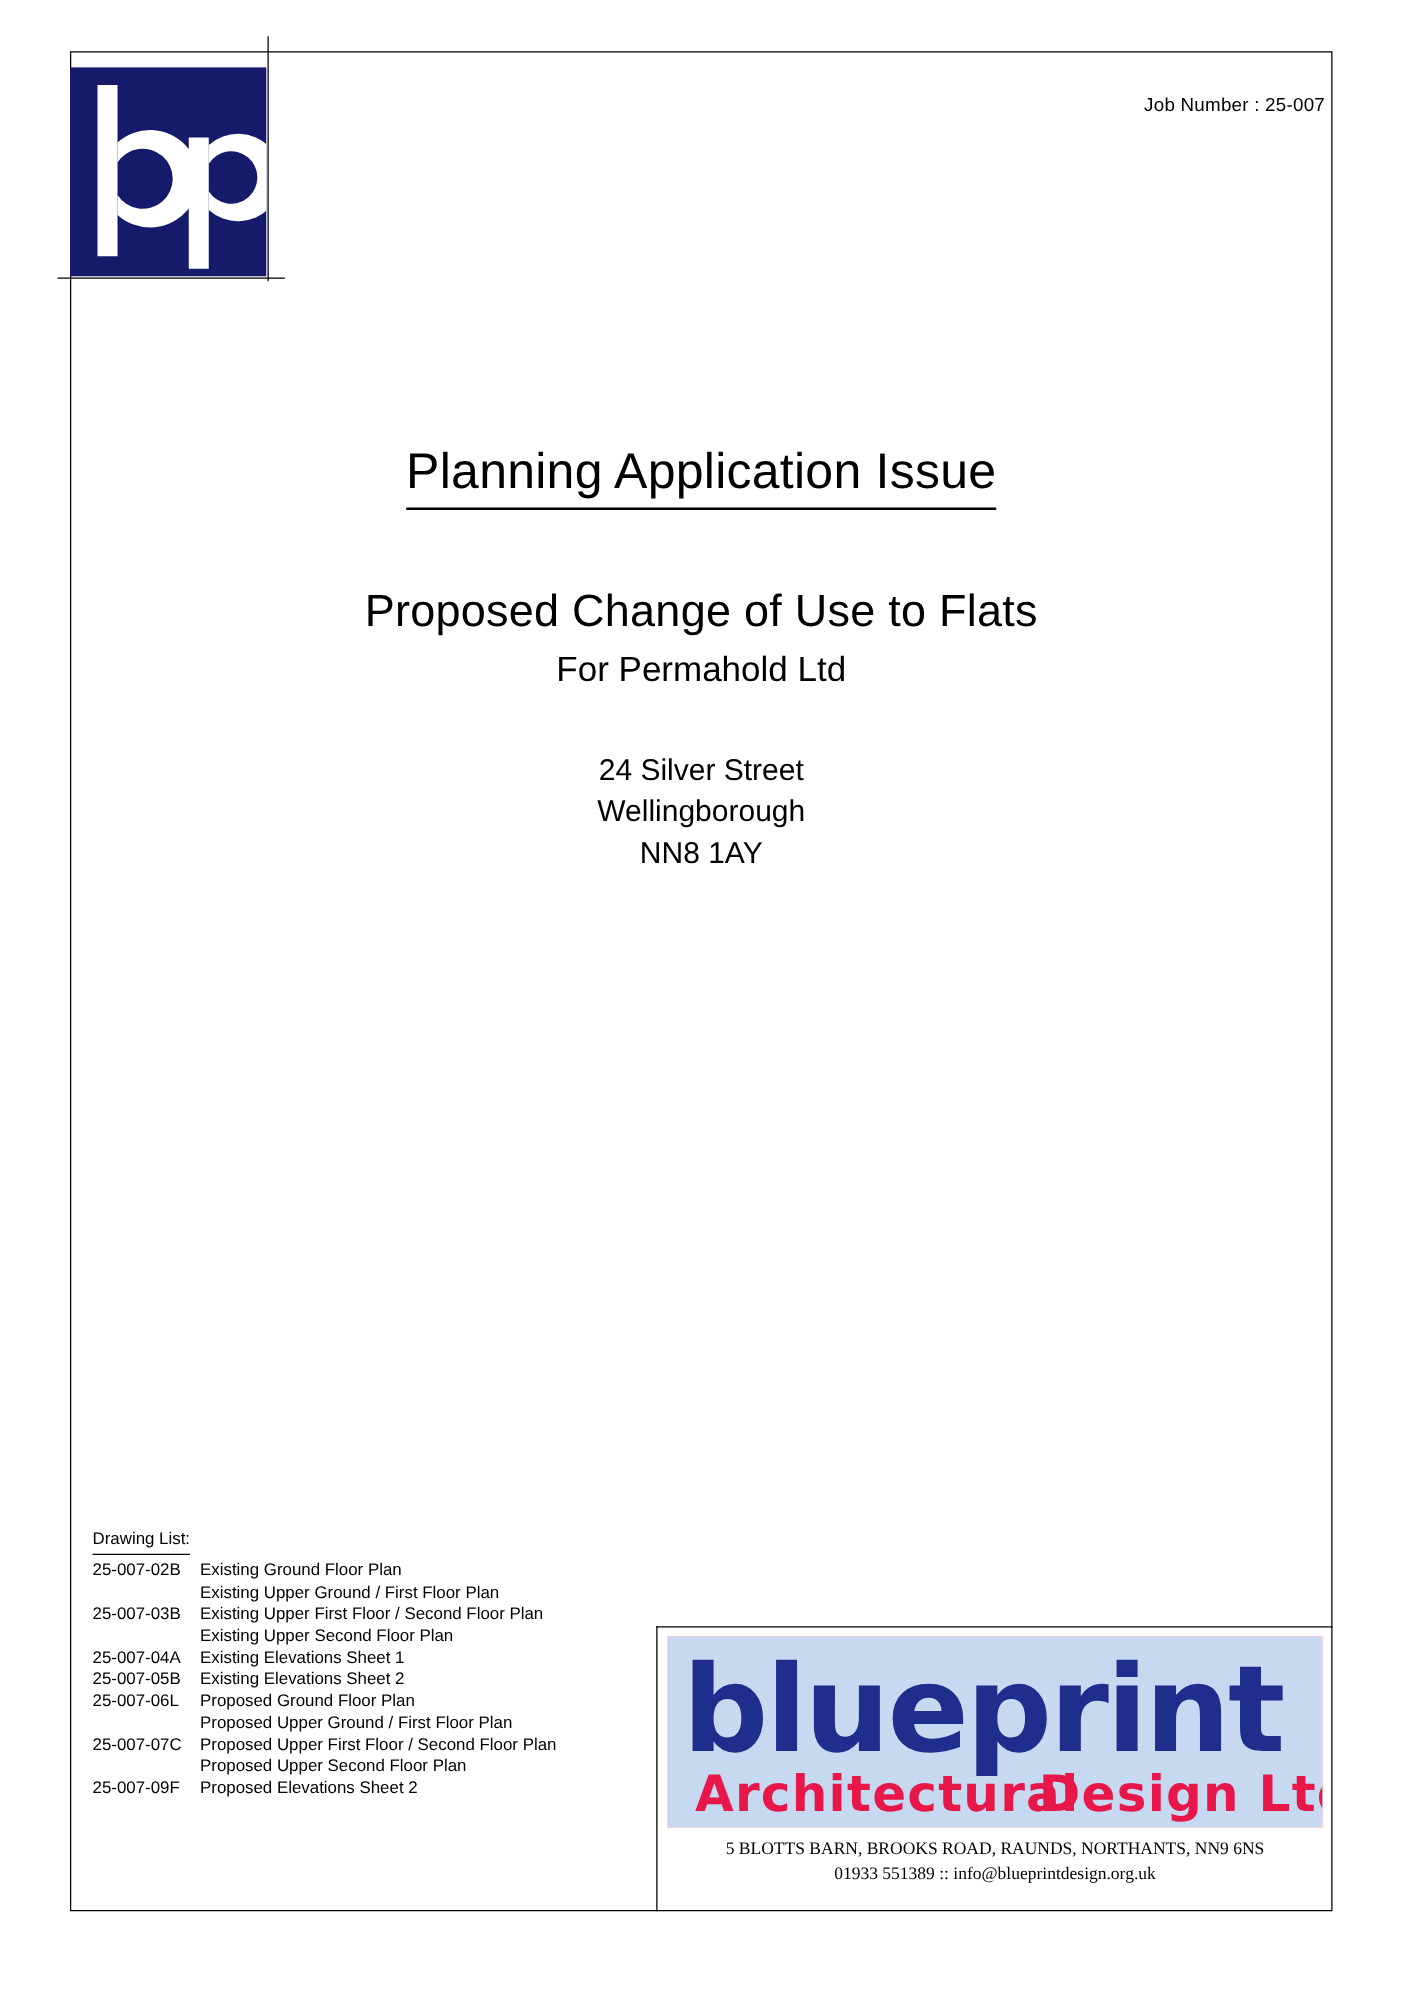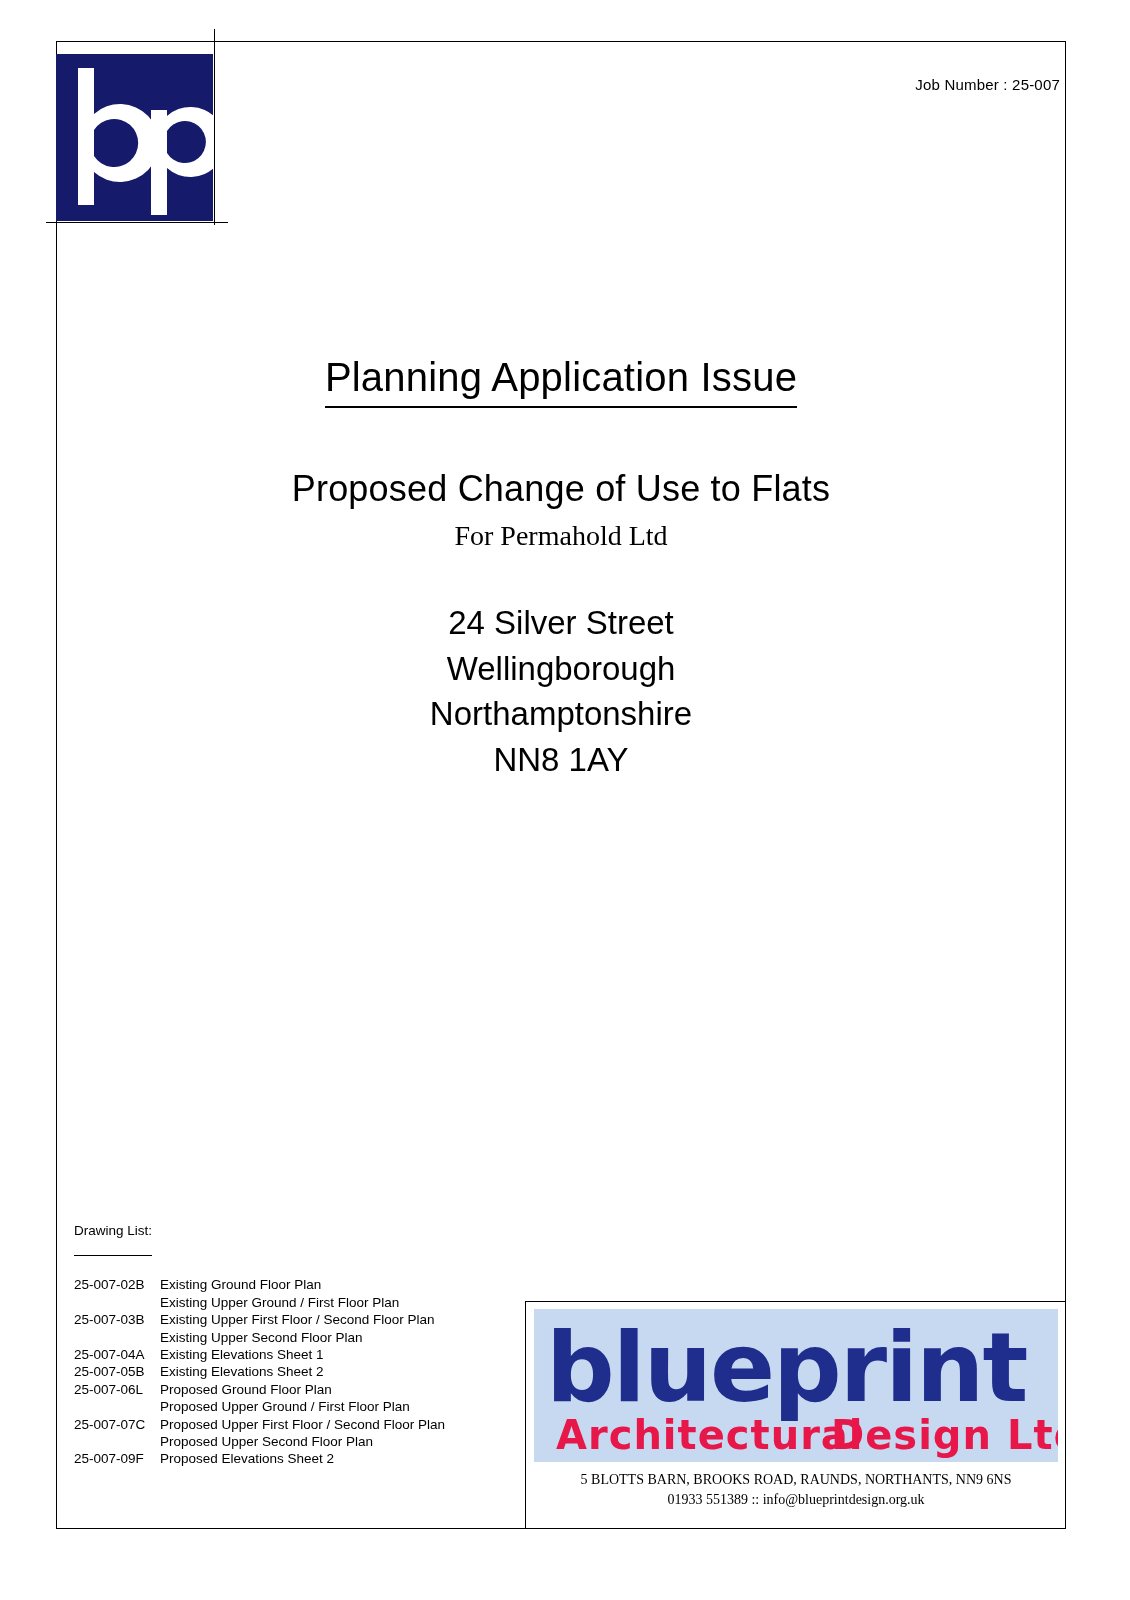--- a/index.html
+++ b/index.html
@@ -87,42 +87,41 @@
     padding-bottom: 6px;
   }
   .main-heading {
     margin-top: 60px;
     font-size: 36px;
     letter-spacing: 0.2px;
   }
   .sub-heading {
     margin-top: 10px;
     font-size: 28px;
-    font-family: Liberation Serif, serif;
   }
   .address {
     margin-top: 48px;
-    font-size: 33px;
+    font-size: 24px;
     line-height: 1.38;
   }
 
   
   .drawing-list {
     position: absolute;
     left: 74px;
     top: 1222px;
     width: 470px;
     font-size: 13.5px;
     line-height: 1.29;
   }
   .drawing-list .dl-title {
     display: inline-block;
     border-bottom: 1px solid #000000;
-    margin-bottom: 20px;
-    padding-bottom: 16px;
+    margin-bottom: 3px;
+    padding-bottom: 4px;
   }
   .dl-row {
     display: flex;
     white-space: nowrap;
   }
   .dl-code {
     width: 86px;
     flex: 0 0 86px;
   }
   .dl-desc {
@@ -190,21 +189,20 @@
 
   <div class="title-wrap">
     <div>
       <span class="doc-title">Planning Application Issue</span>
     </div>
     <div class="main-heading">Proposed Change of Use to Flats</div>
     <div class="sub-heading">For Permahold Ltd</div>
     <div class="address">
       <div>24 Silver Street</div>
       <div>Wellingborough</div>
-      <div>Northamptonshire</div>
       <div>NN8 1AY</div>
     </div>
   </div>
 
   <div class="drawing-list">
     <div>
       <span class="dl-title">Drawing List:</span>
     </div>
 
     <div class="dl-row">

